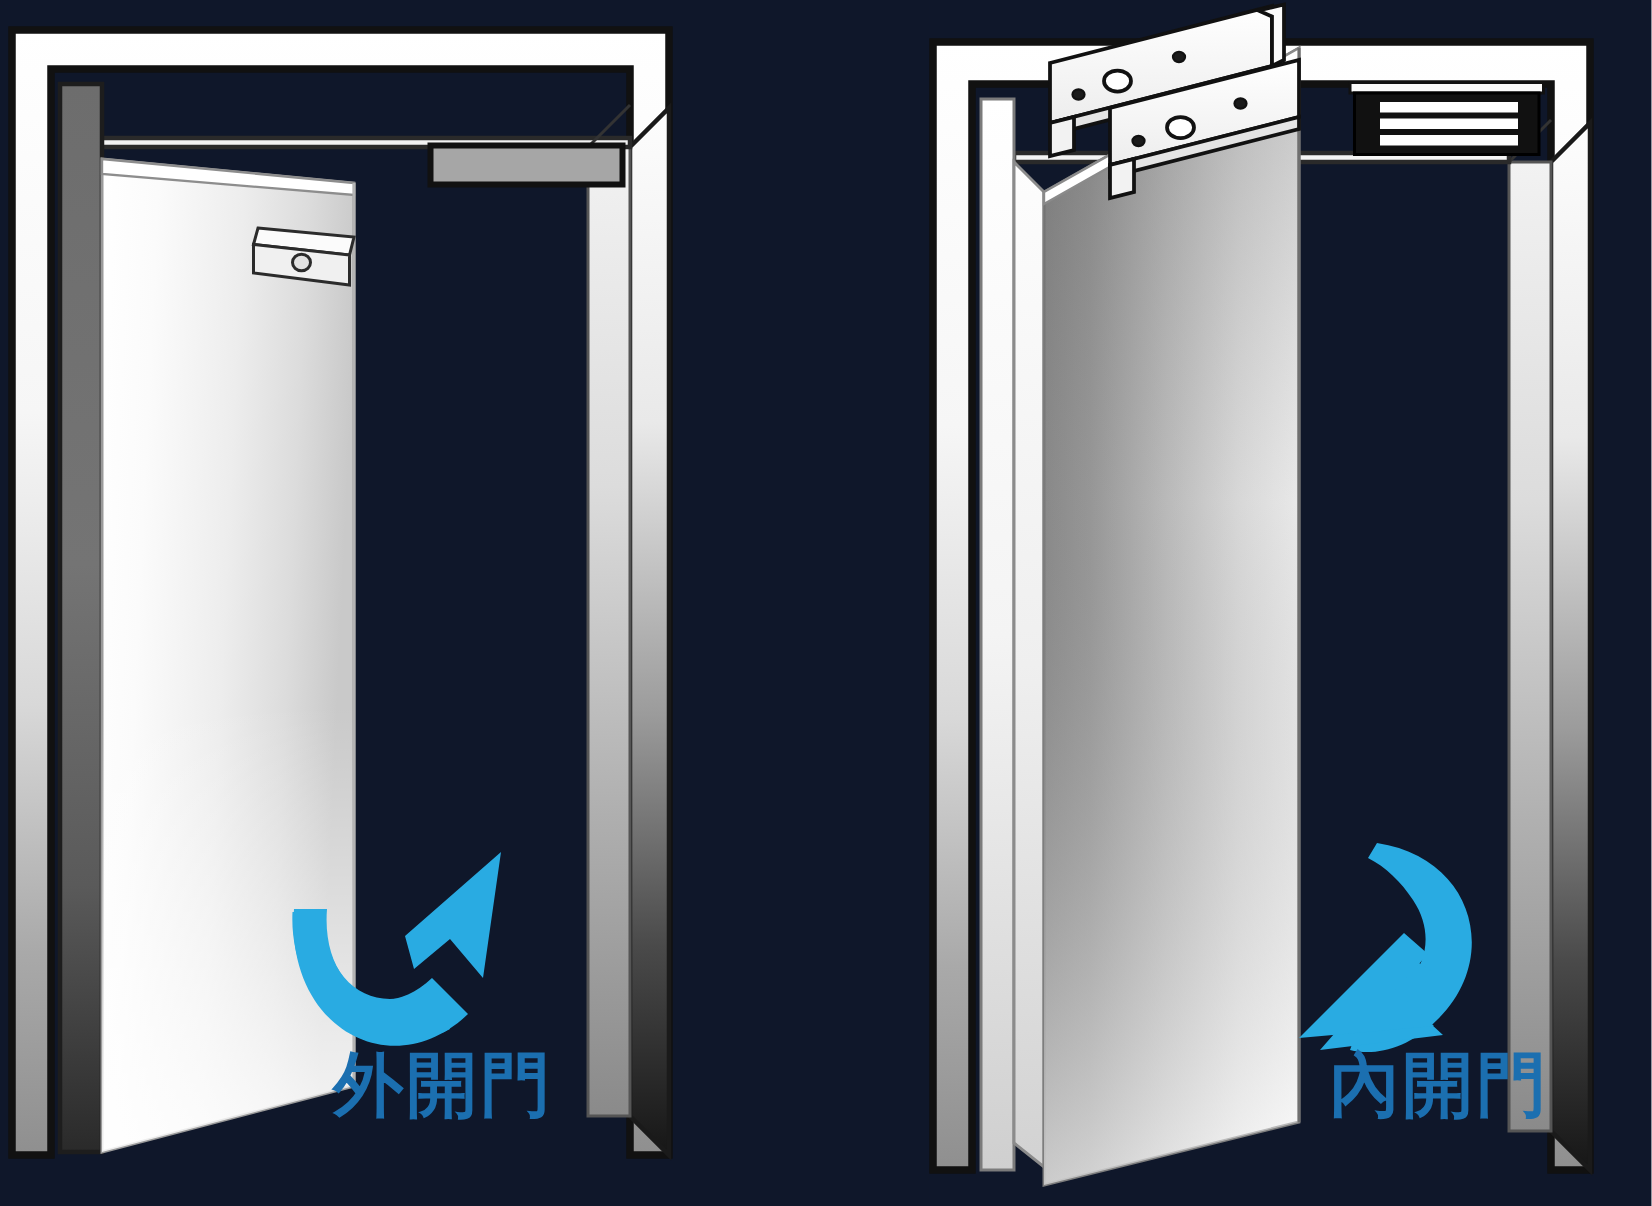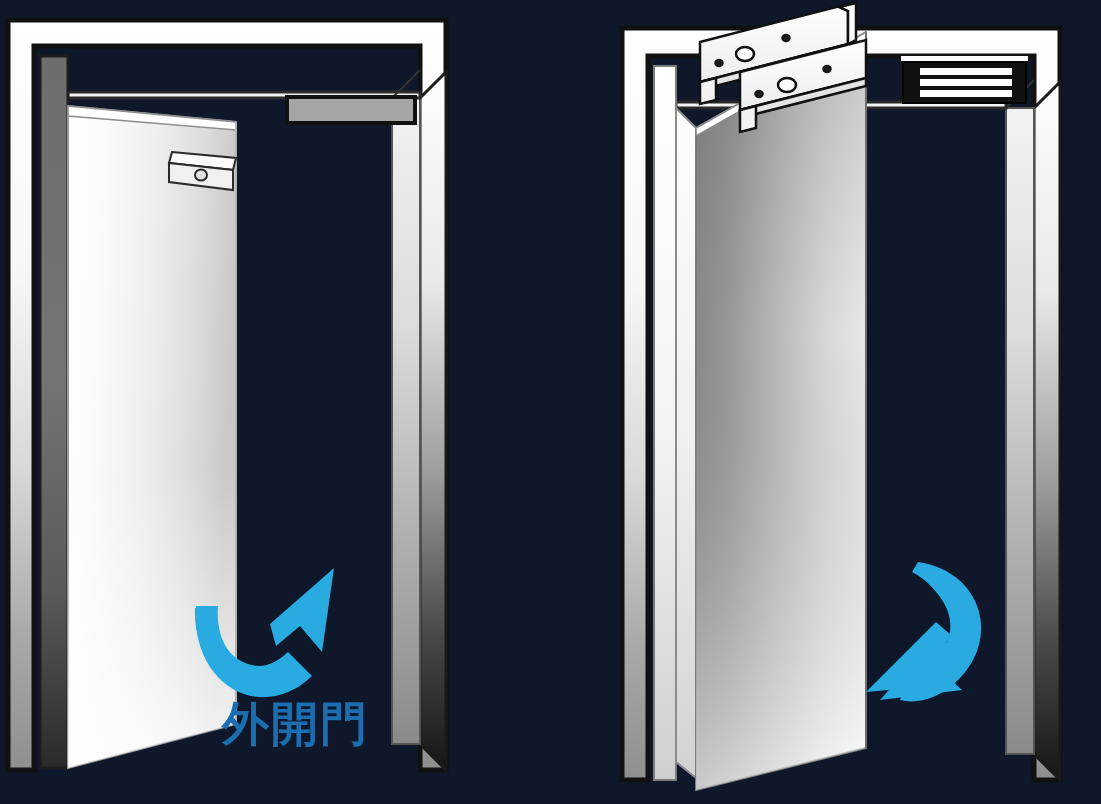--- a/index.html
+++ b/index.html
@@ -255,14 +255,15 @@
                  C 944,664 962,630 942,600
                  C 934,588 924,578 912,572 Z" fill="#29abe2"></path>
         <path d="M 936,636 L 880,700 L 962,690 L 938,668 L 956,648 Z" fill="#29abe2"></path>
         <path d="M 936,622 L 866,692 L 956,684 L 930,660 L 952,636 Z" fill="#29abe2"></path>
       </g>
     </g>
   </svg>
 
   <div class="caption" id="caption-left">外開門</div>
 
+  <div class="caption" id="caption-right">內開門</div>
 
 </div>
 
 </body></html>

